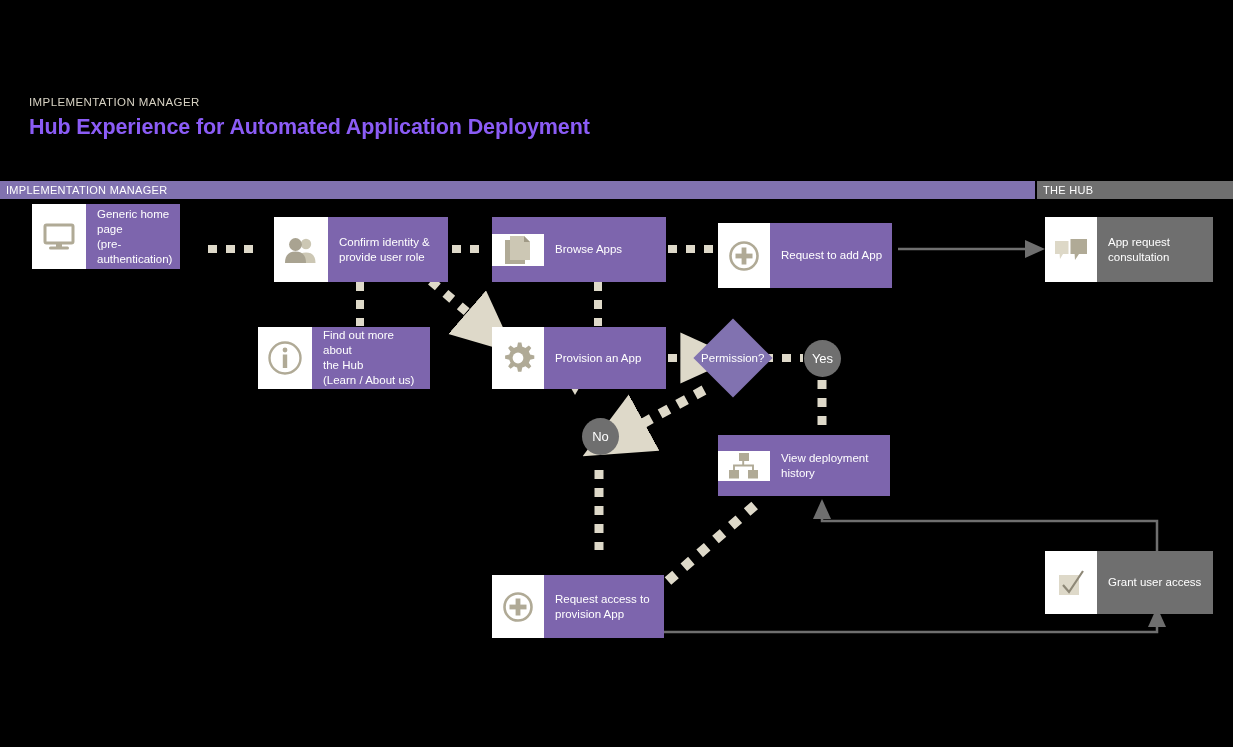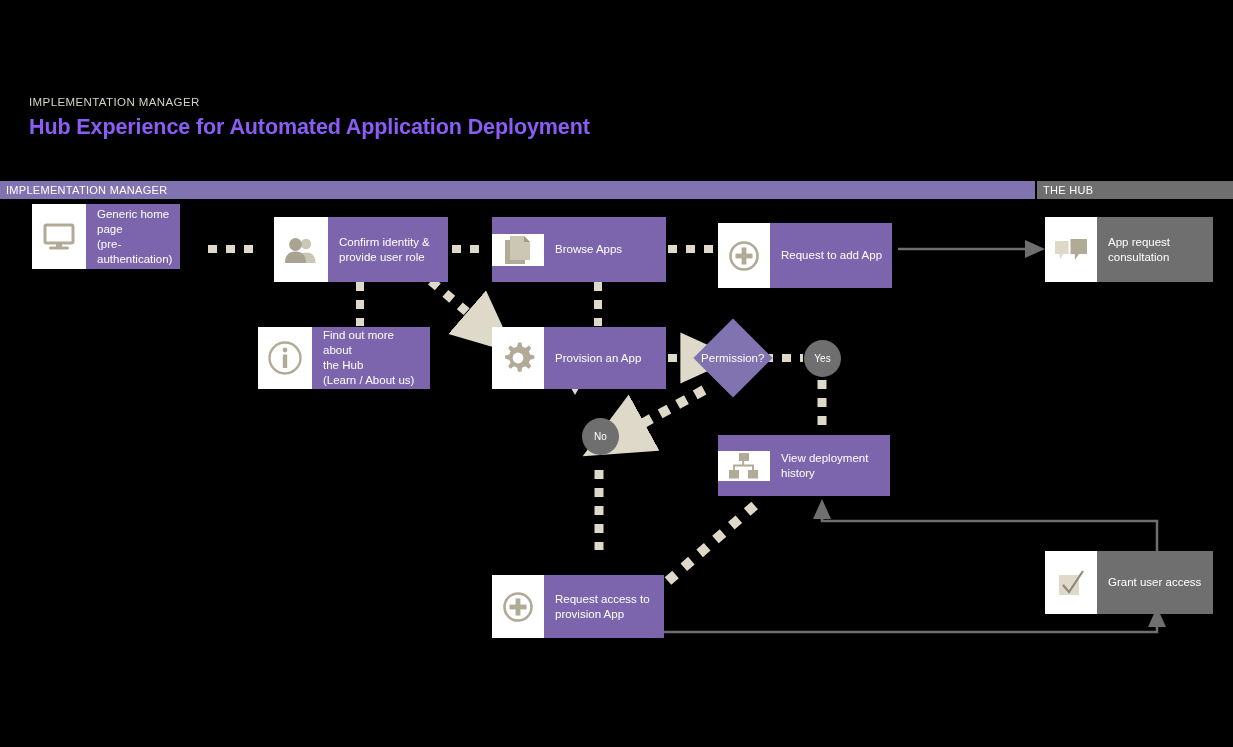--- a/index.html
+++ b/index.html
@@ -67,21 +67,21 @@
   .diamond > span {
     transform: rotate(-45deg);
     font-size: 11.5px; color: #ffffff; white-space: nowrap;
   }
 
   
   .circle {
     position: absolute; border-radius: 50%; background: #6f6f6f;
     display: flex; align-items: center; justify-content: center;
   }
-  .circle > span { font-size: 10px; color: #ffffff; text-align: right; }
+  .circle > span { font-size: 13px; color: #ffffff; text-align: right; }
 
   
   #wires { position: absolute; left:0; top:0; width:1233px; height:747px; pointer-events:none; }
 </style>
 </head>
 <body>
 
 <div id="canvas">
 
   <div class="eyebrow">IMPLEMENTATION MANAGER</div>

